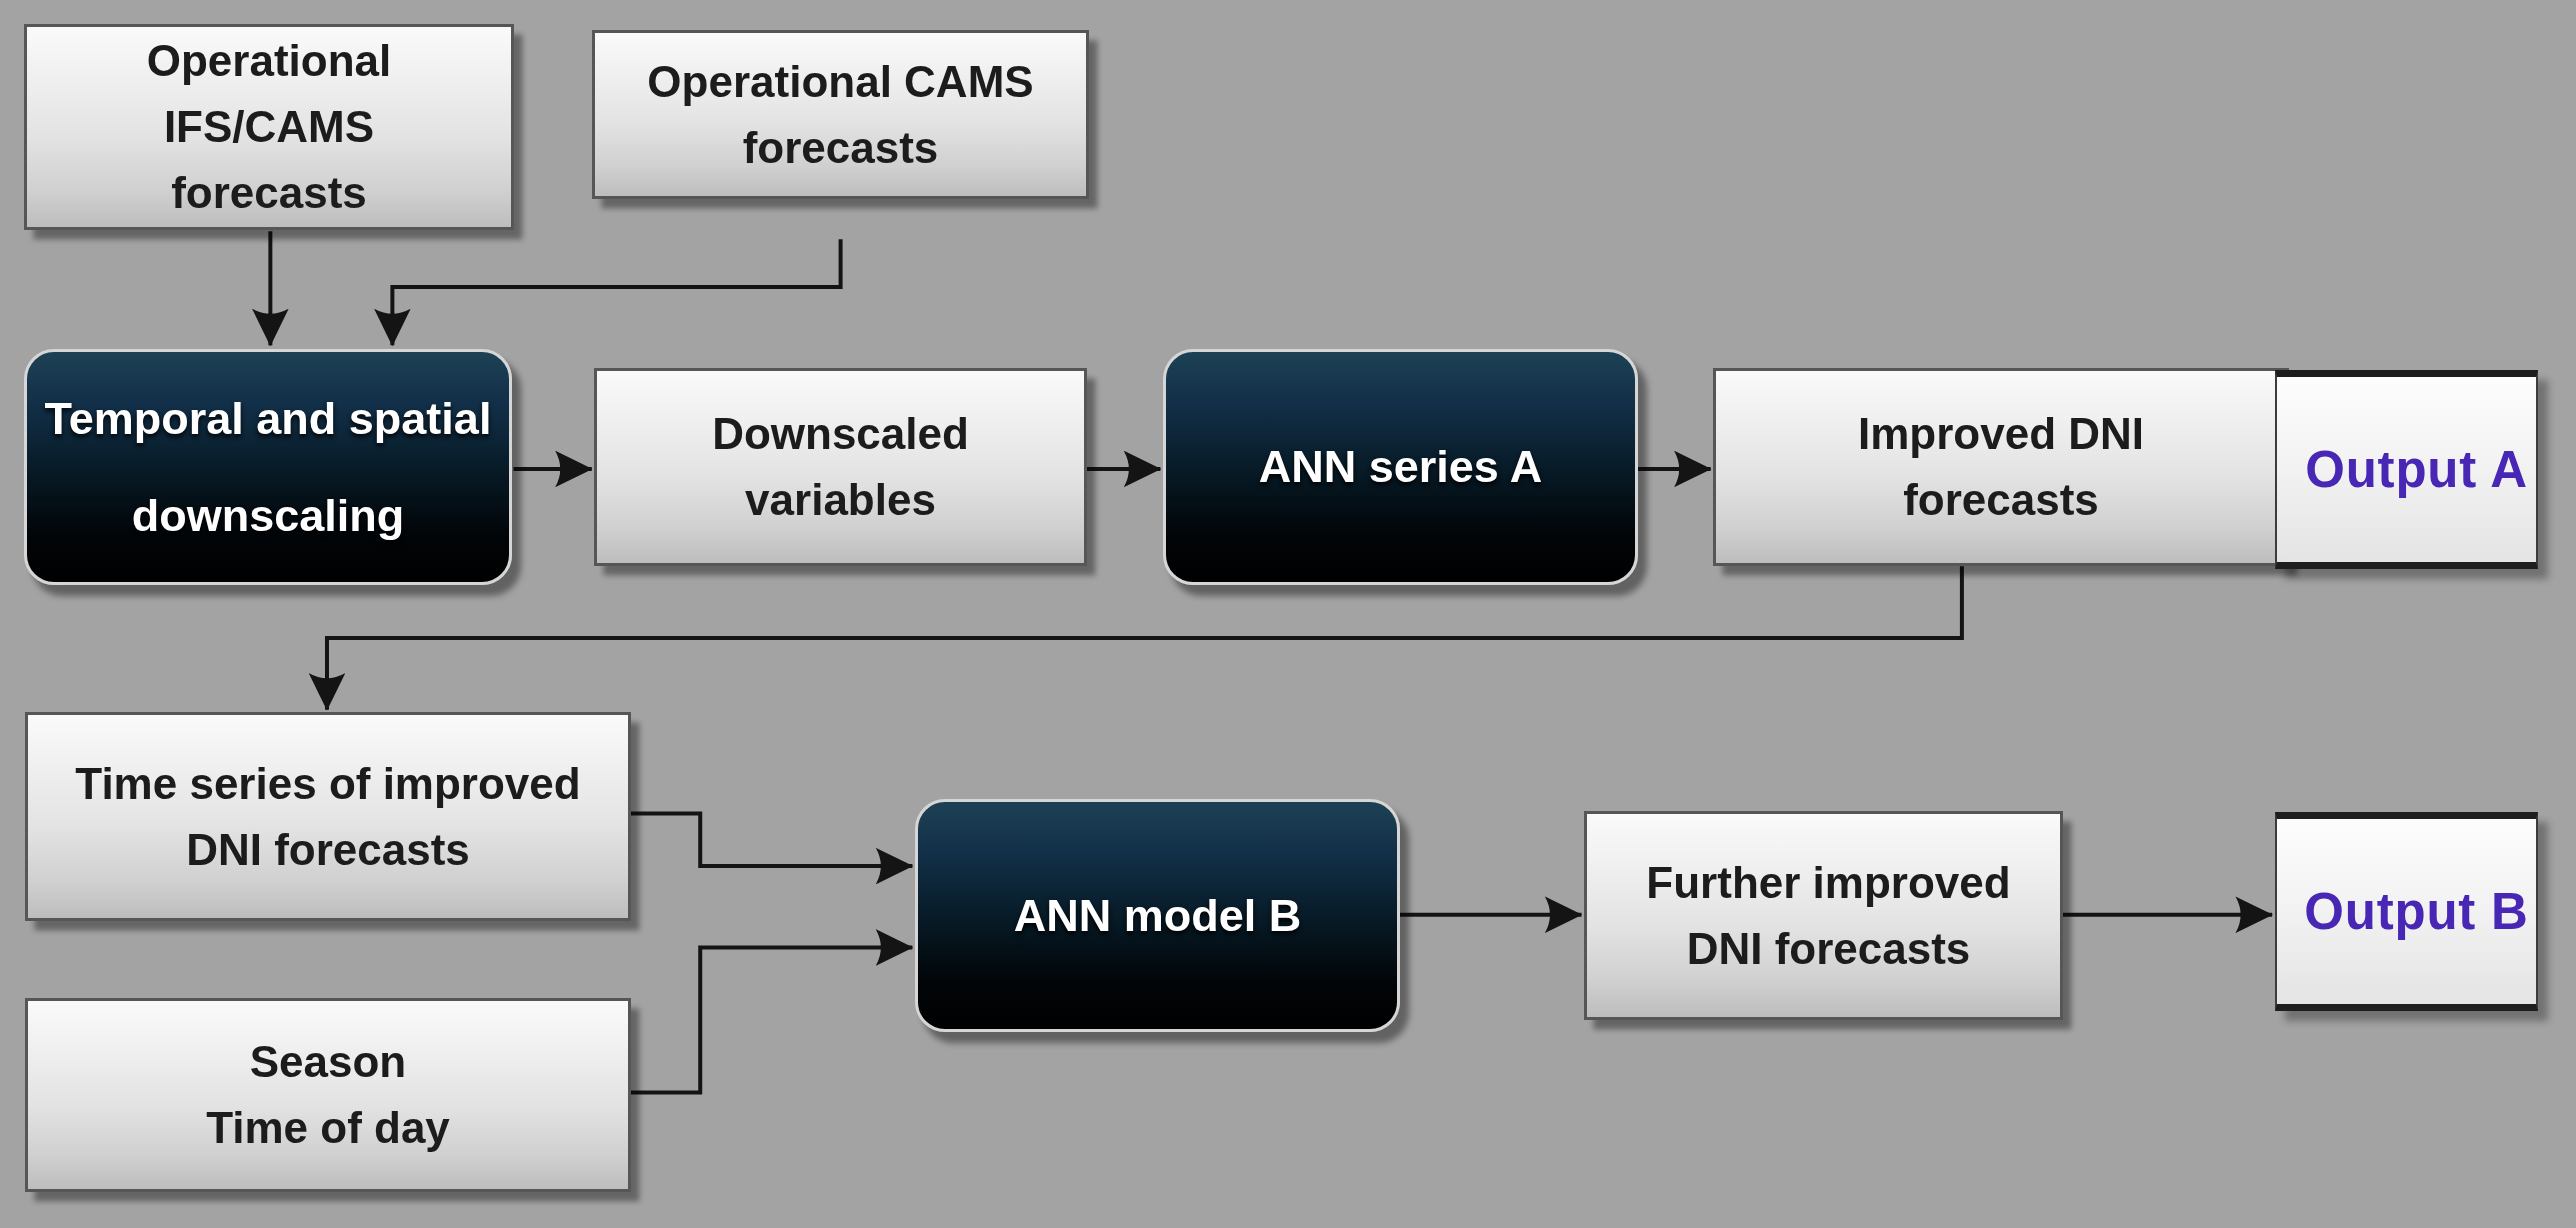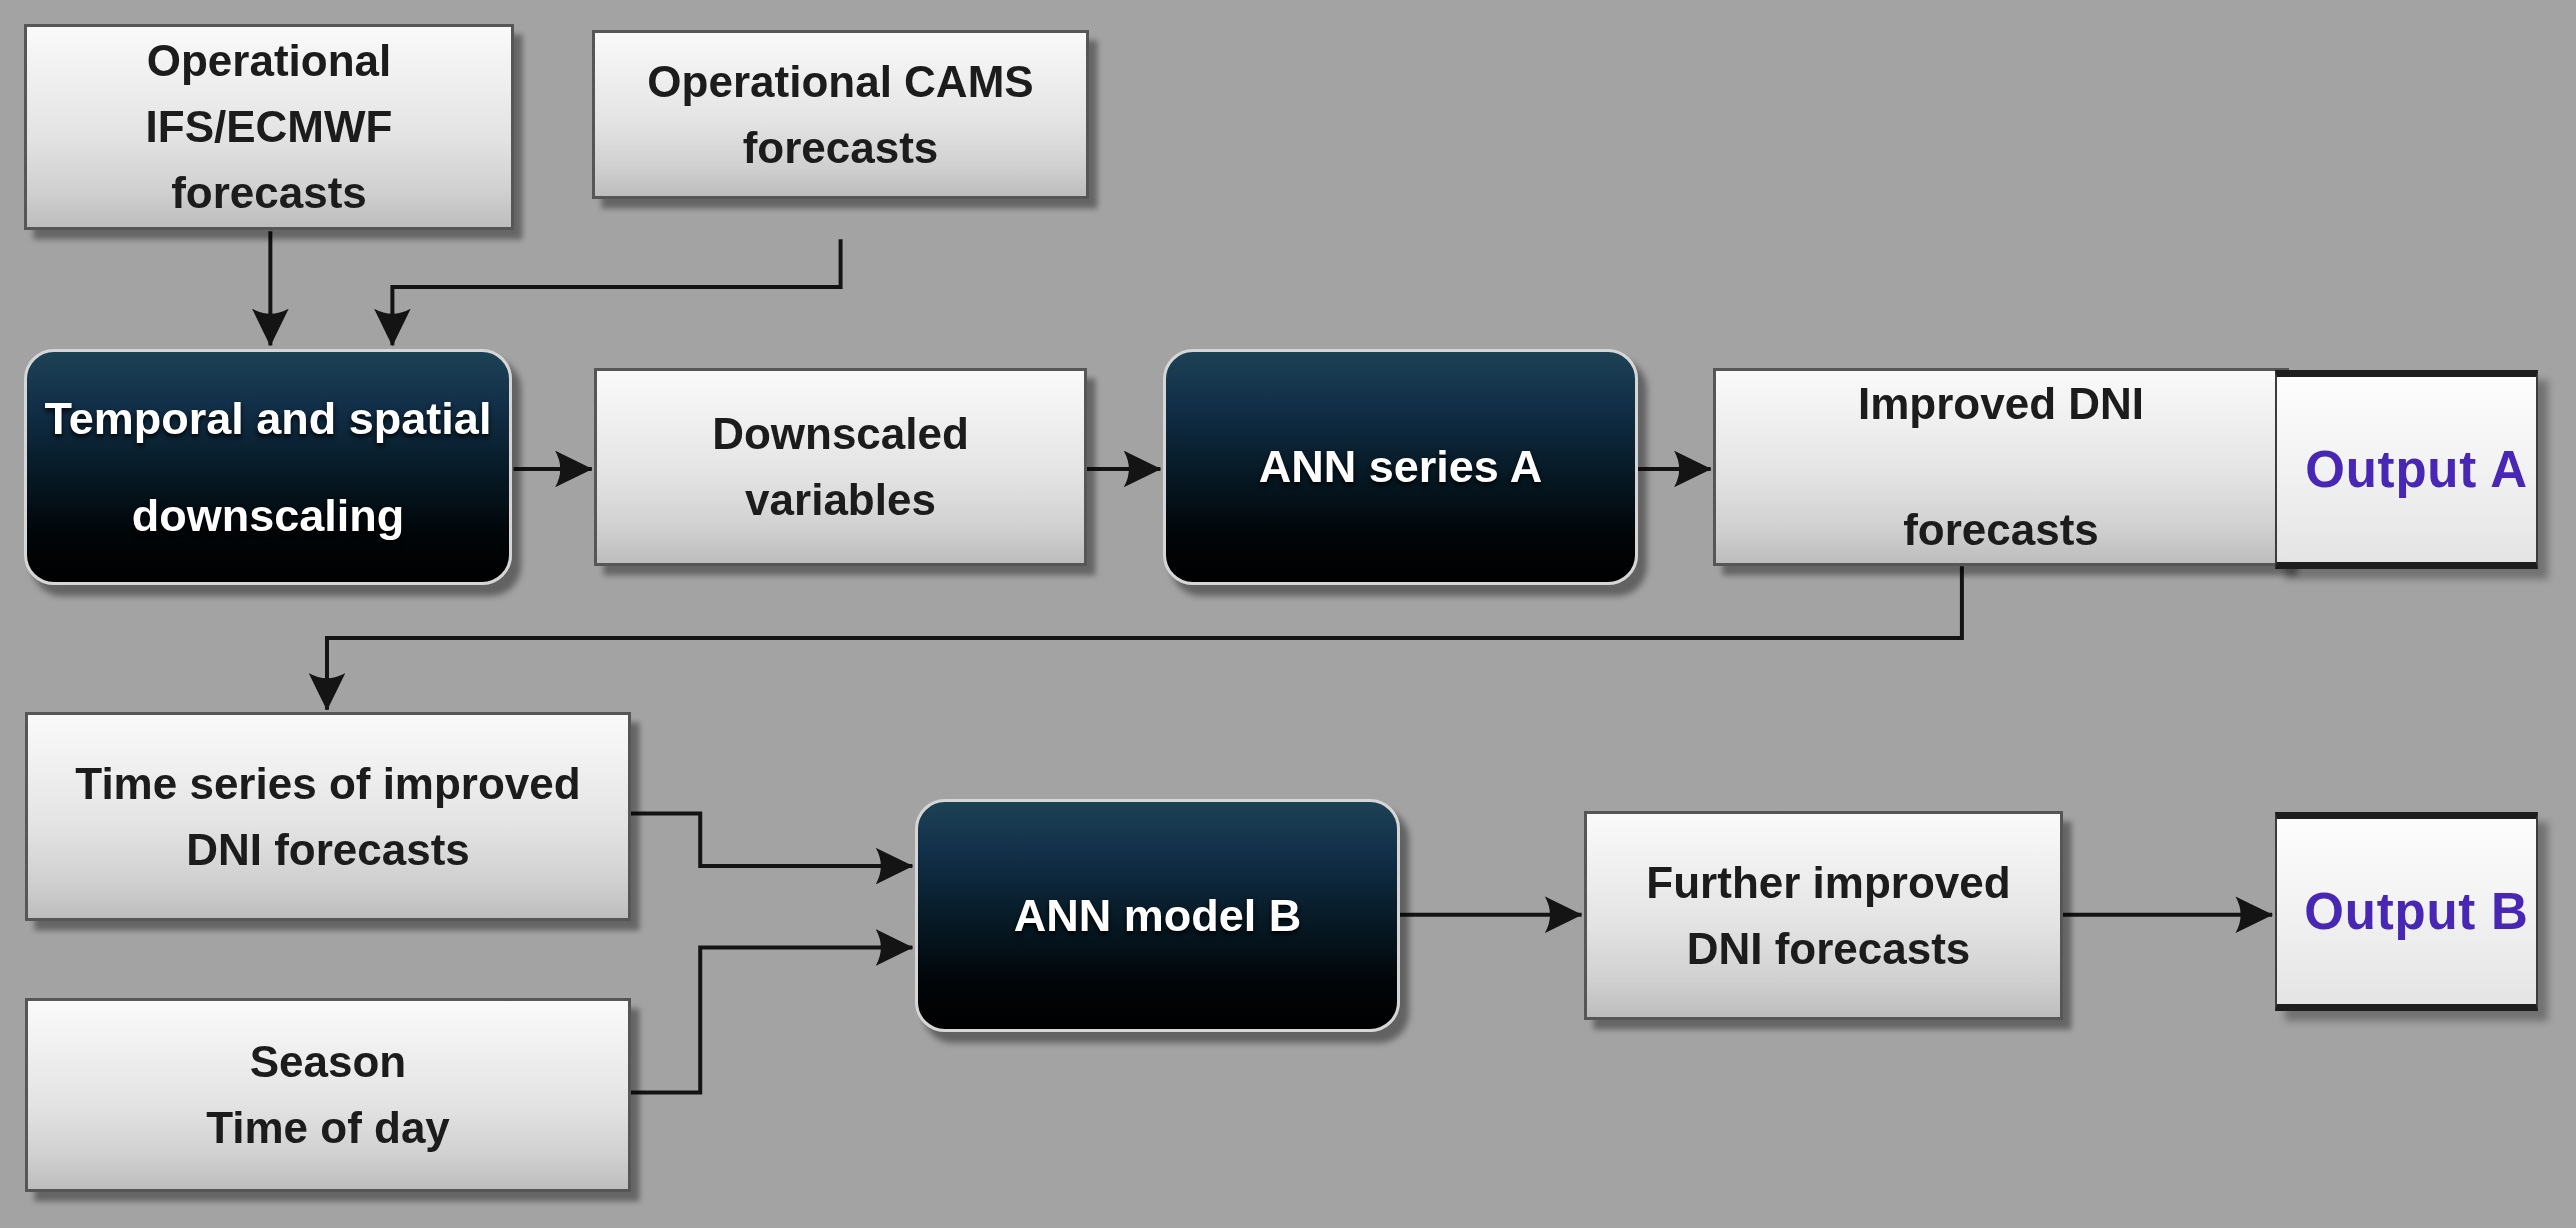--- a/index.html
+++ b/index.html
@@ -66,21 +66,21 @@
     <path class="edge" d="M2768,588 L2849,588" marker-end="url(#arrow)"></path>
     <path class="edge" d="M2460,710 L2460,800 L410,800 L410,890" marker-end="url(#arrow)"></path>
     <path class="edge" d="M791,1020 L878,1020 L878,1086 L1144,1086" marker-end="url(#arrow)"></path>
     <path class="edge" d="M791,1370 L878,1370 L878,1188 L1144,1188" marker-end="url(#arrow)"></path>
     <path class="edge" d="M1755,1147 L1983,1147" marker-end="url(#arrow)"></path>
     <path class="edge" d="M2586,1147 L2849,1147" marker-end="url(#arrow)"></path>
   </svg>
 
   <div class="node node-gray" style="left:24px;top:24px;width:490px;height:206px;">
     <span class="line">Operational</span>
-    <span class="line">IFS/ECMWF</span>
+    <span class="line">IFS/CAMS</span>
     <span class="line">forecasts</span>
   </div>
 
   <div class="node node-gray" style="left:592px;top:30px;width:497px;height:169px;">
     <span class="line">Operational CAMS</span>
     <span class="line">forecasts</span>
   </div>
 
   <div class="node node-dark" style="left:24px;top:349px;width:488px;height:236px;gap:32px;">
     <span class="line">Temporal and spatial</span>
@@ -89,21 +89,21 @@
 
   <div class="node node-gray" style="left:594px;top:368px;width:493px;height:198px;">
     <span class="line">Downscaled</span>
     <span class="line">variables</span>
   </div>
 
   <div class="node node-dark" style="left:1163px;top:349px;width:475px;height:236px;">
     <span class="line">ANN series A</span>
   </div>
 
-  <div class="node node-gray" style="left:1713px;top:368px;width:576px;height:198px;justify-content:space-between;">
+  <div class="node node-gray" style="left:1713px;top:368px;width:576px;height:198px;">
     <span class="line">Improved DNI</span>
     <span class="line">forecasts</span>
   </div>
 
   <div class="node node-output" style="left:2275px;top:370px;width:263px;height:199px;">
     <span class="line">Output A</span>
   </div>
 
   <div class="node node-gray" style="left:25px;top:712px;width:606px;height:209px;">
     <span class="line">Time series of improved</span>

